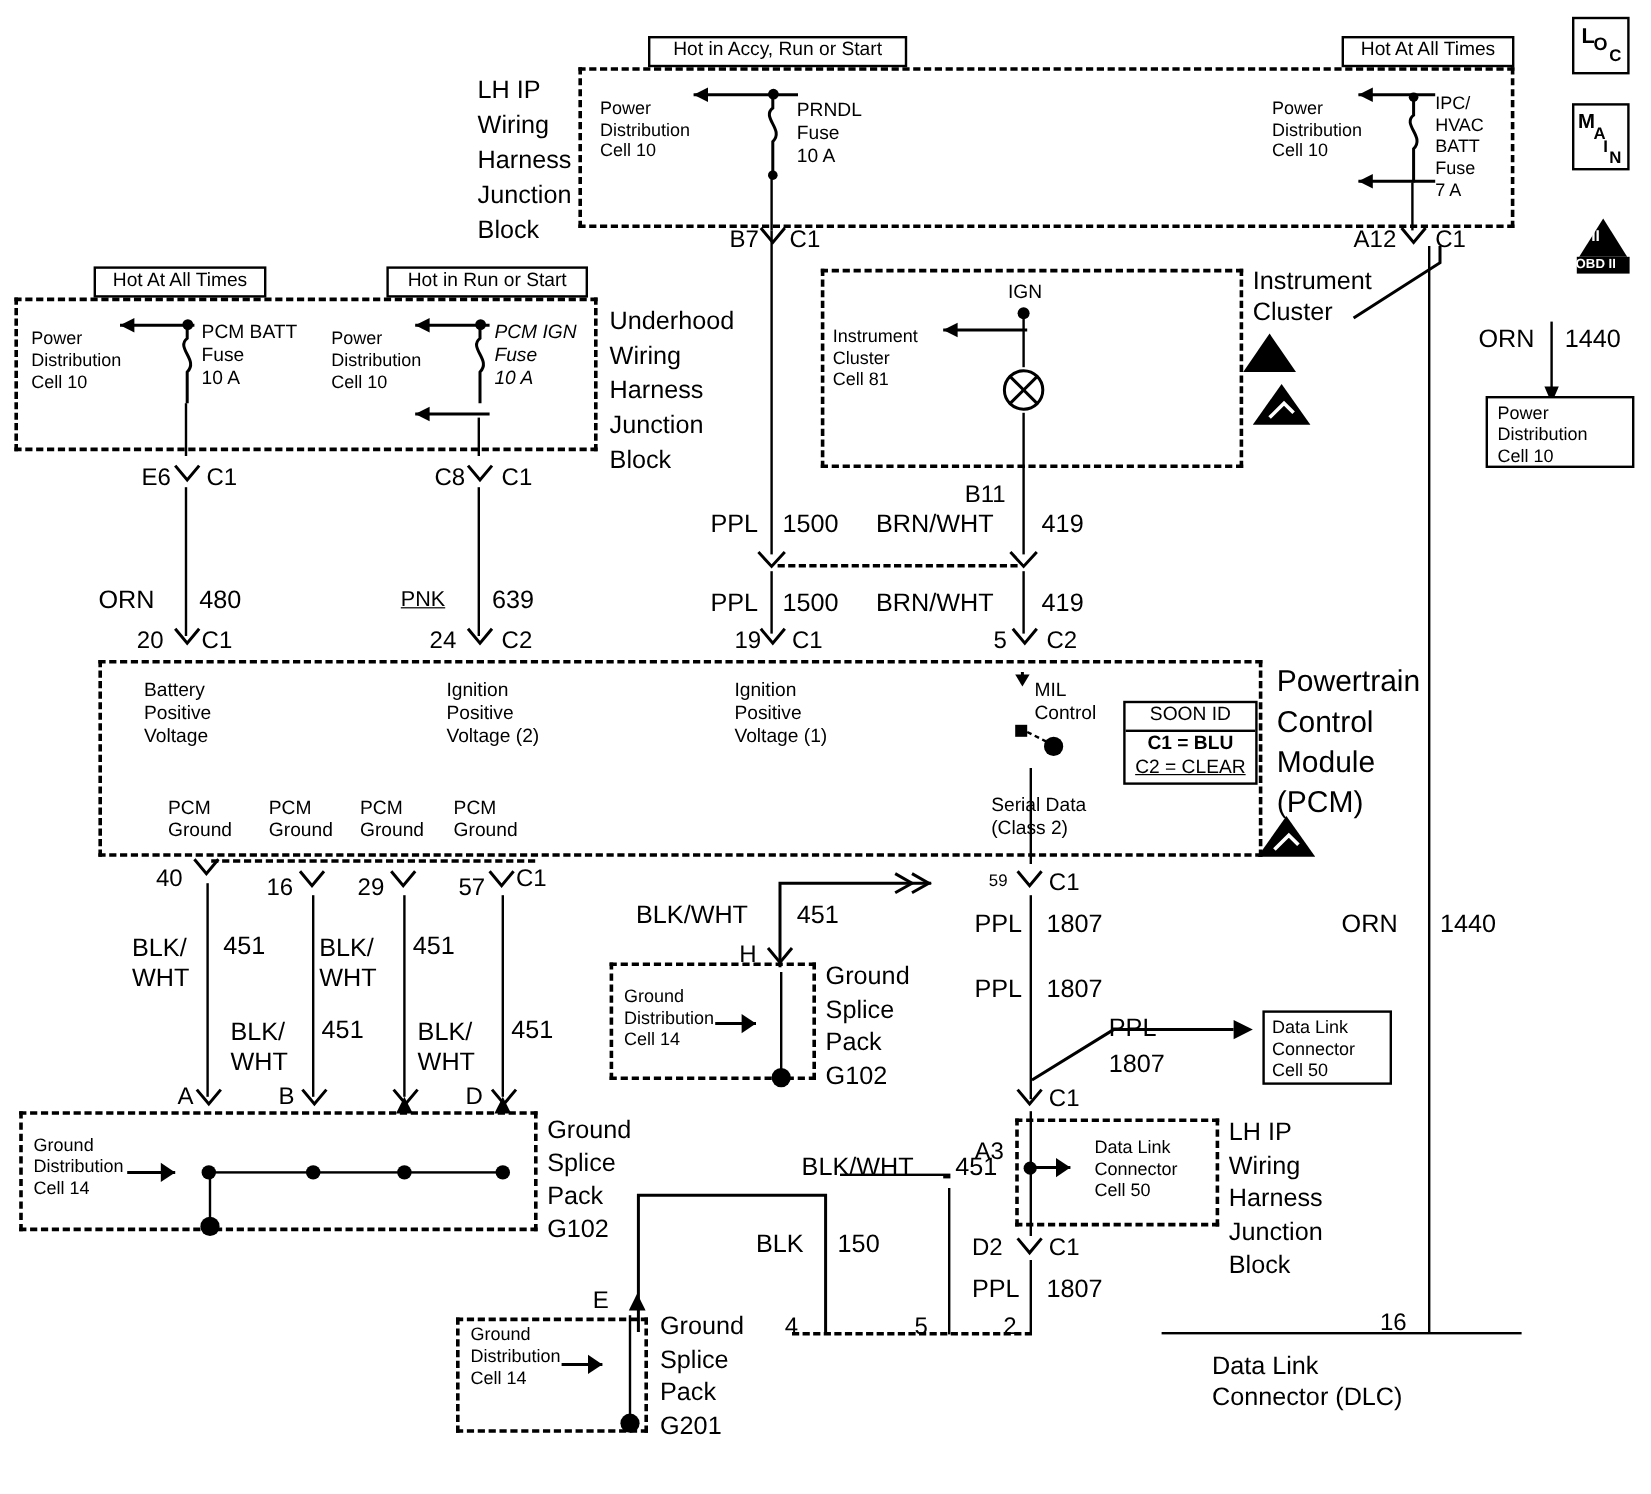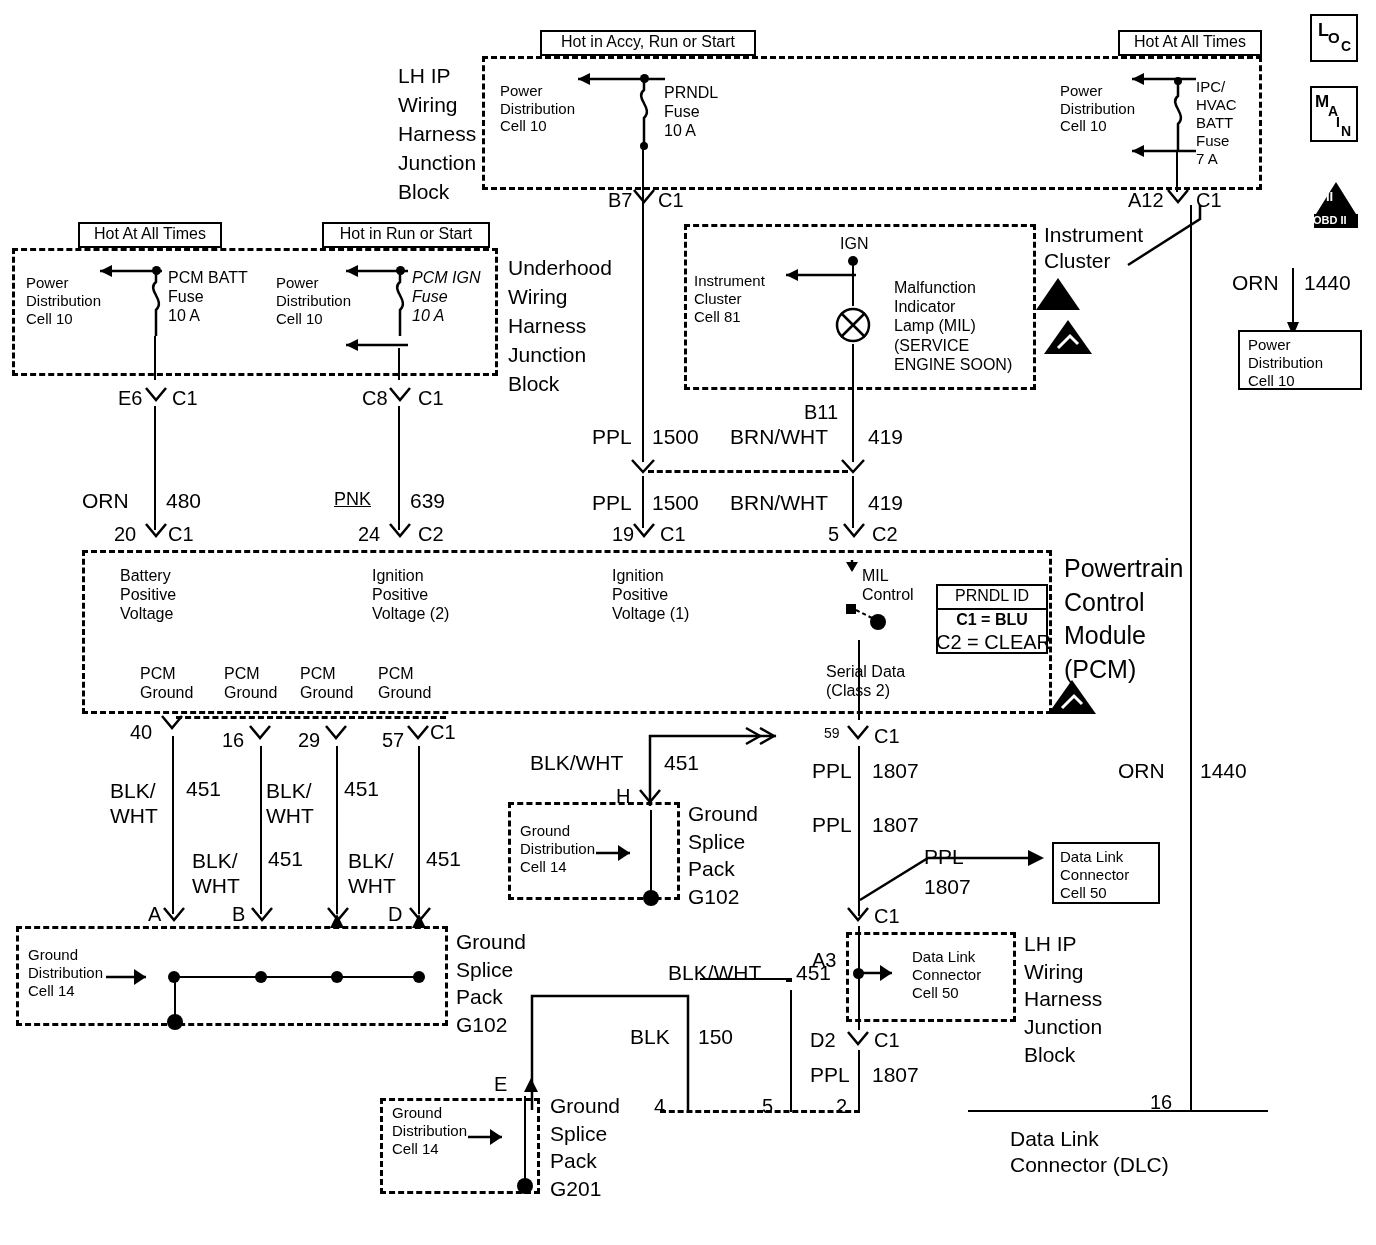--- a/index.html
+++ b/index.html
@@ -141,25 +141,20 @@
   <div class="t" style="left:840px;top:236px;font-size:16px;">IGN</div>
   <div class="dot" style="left:848px;top:256px;width:10px;height:10px;"></div>
   <div class="v" style="left:852px;top:264px;height:42px;"></div>
   <svg style="left:690px;top:266px;width:170px;height:22px;" viewBox="0 0 170 22">
     <line x1="166" y1="9" x2="96" y2="9" stroke="#000" stroke-width="2.5"></line>
     <polygon points="96,9 108,3 108,15" fill="#000"></polygon>
   </svg>
   <div class="t" style="left:694px;top:272px;font-size:15px;line-height:1.2;">Instrument
 Cluster
 Cell 81</div>
-  <div class="t" style="left:894px;top:278px;font-size:16px;line-height:1.2;">Malfunction
-Indicator
-Lamp (MIL)
-(SERVICE
-ENGINE SOON)</div>
 
   <svg style="left:832px;top:304px;width:42px;height:42px;" viewBox="0 0 42 42">
     <circle cx="21" cy="21" r="16" stroke="#000" stroke-width="2.5" fill="#fff"></circle>
     <line x1="9" y1="9" x2="33" y2="33" stroke="#000" stroke-width="2.5"></line>
     <line x1="33" y1="9" x2="9" y2="33" stroke="#000" stroke-width="2.5"></line>
   </svg>
   <div class="v" style="left:852px;top:344px;height:46px;"></div>
 
   <svg style="left:1032px;top:276px;width:52px;height:38px;" viewBox="0 0 52 38">
     <polygon points="26,2 48,34 4,34" fill="#000"></polygon>
@@ -301,23 +296,23 @@
     <path d="M26 50 L42 58" stroke="#000" stroke-width="2" stroke-dasharray="4 3"></path>
     <circle cx="48" cy="62" r="8" fill="#000"></circle>
   </svg>
   <div class="t" style="left:862px;top:566px;font-size:16px;line-height:1.2;">MIL
 Control</div>
   <div class="t" style="left:826px;top:662px;font-size:16px;line-height:1.2;">Serial Data
 (Class 2)</div>
 
   <div class="solidbox" style="left:936px;top:584px;width:112px;height:70px;"></div>
   <div class="h" style="left:938px;top:608px;width:108px;"></div>
-  <div class="t c" style="left:936px;top:588px;width:112px;font-size:16px;">PRNDL ID</div>
+  <div class="t c" style="left:936px;top:588px;width:112px;font-size:16px;">SOON ID</div>
   <div class="t c" style="left:936px;top:612px;width:112px;font-size:16px;font-weight:bold;">C1 = BLU</div>
-  <div class="t c" style="left:936px;top:632px;width:112px;font-size:20px;">C2 = CLEAR</div>
+  <div class="t c" style="left:936px;top:632px;width:112px;font-size:16px;text-decoration:underline;">C2 = CLEAR</div>
 
   <svg style="left:1044px;top:678px;width:56px;height:40px;" viewBox="0 0 56 40">
     <polygon points="28,2 52,36 4,36" fill="#000"></polygon>
     <path d="M18 30 L30 18 L38 26" stroke="#fff" stroke-width="3" fill="none"></path>
   </svg>
 
   <div class="t" style="left:140px;top:664px;font-size:16px;line-height:1.2;">PCM
 Ground</div>
   <div class="t" style="left:224px;top:664px;font-size:16px;line-height:1.2;">PCM
 Ground</div>

